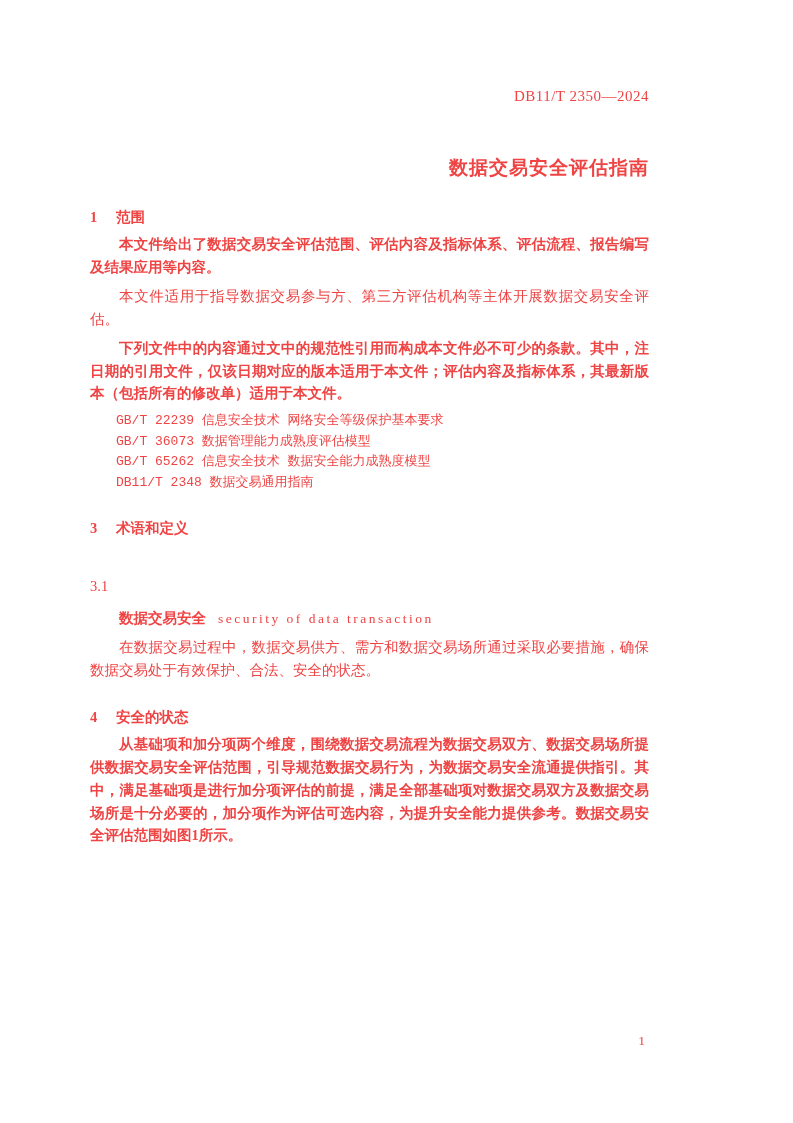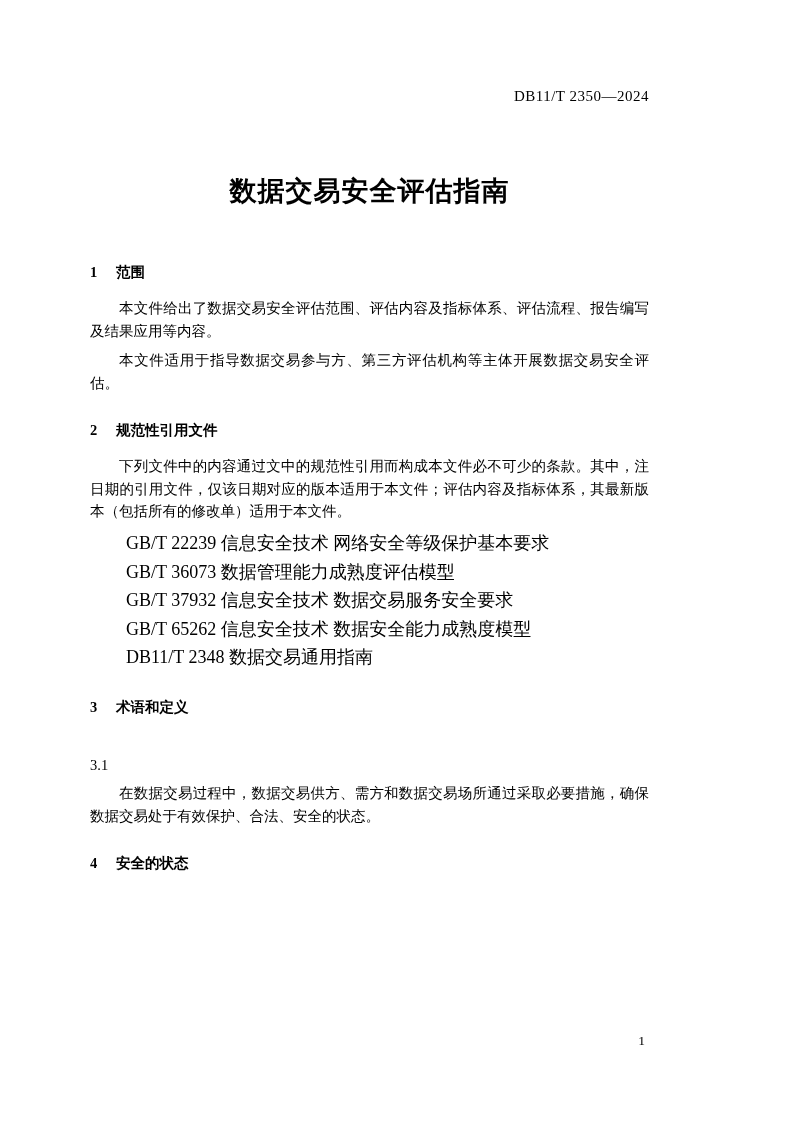--- a/index.html
+++ b/index.html
@@ -8,69 +8,71 @@
     background: #ffffff;
   }
   .page {
     position: relative;
     width: 737px;
     height: 1123px;
     box-sizing: border-box;
     background: #ffffff;
     padding: 88px 88px 0 90px;
     font-family: "Liberation Serif", serif;
-    color: #000000;
+    color: #ef4444;
     overflow: hidden;
   }
   .header {
     text-align: right;
     font-size: 15px;
     letter-spacing: 0.5px;
     font-family: "Liberation Serif", serif;
   }
   .doc-title {
-    margin: 68px 0 0 0;
-    text-align: center;
-    font-size: 27px;
+    margin: 50px 0 0 0;
+    text-align: right;
+    font-size: 19px;
     font-weight: bold;
     font-family: "Liberation Sans", sans-serif;
     letter-spacing: 1px;
   }
   section { display: block; }
   .sec-heading {
     margin-top: 26px;
     font-size: 14.5px;
     font-weight: bold;
     font-family: "Liberation Sans", sans-serif;
   }
   .sec-heading.first {
-    margin-top: 54px;
+    margin-top: 27px;
   }
   .sec-num {
     display: inline-block;
     min-width: 10px;
     margin-right: 16px;
     font-family: "Liberation Serif", serif;
     font-weight: bold;
   }
   .para {
     margin: 6px 0;
     font-size: 14.5px;
     line-height: 1.58;
     text-align: justify;
     text-indent: 2em;
   }
   .para.lead {
-    margin-top: 15px;
+    margin-top: 6px;
+    font-weight: bold;
   }
   .ref {
     margin: 0 0 0 2em;
-    font-size: 18px;
+    font-size: 13px;
     line-height: 1.58;
     text-indent: 0;
+    font-family: Liberation Mono, monospace;
   }
   .term-num {
     margin-top: 38px;
     font-size: 14.5px;
     line-height: 1.5;
     font-family: "Liberation Serif", serif;
   }
   .term-line {
     margin: 10px 0 0 2em;
     font-size: 14.5px;
@@ -106,40 +108,40 @@
 
   <section>
     <div class="sec-heading first">
       <span class="sec-num">1</span><span>范围</span>
     </div>
     <p class="para lead">本文件给出了数据交易安全评估范围、评估内容及指标体系、评估流程、报告编写及结果应用等内容。</p>
     <p class="para">本文件适用于指导数据交易参与方、第三方评估机构等主体开展数据交易安全评估。</p>
   </section>
 
   <section>
-    <div class="sec-heading">
-      <span class="sec-num">2</span><span>规范性引用文件</span>
-    </div>
     <p class="para lead">下列文件中的内容通过文中的规范性引用而构成本文件必不可少的条款。其中，注日期的引用文件，仅该日期对应的版本适用于本文件；评估内容及指标体系，其最新版本（包括所有的修改单）适用于本文件。</p>
     <p class="ref">GB/T 22239 信息安全技术 网络安全等级保护基本要求</p>
     <p class="ref">GB/T 36073 数据管理能力成熟度评估模型</p>
-    <p class="ref">GB/T 37932 信息安全技术 数据交易服务安全要求</p>
     <p class="ref">GB/T 65262 信息安全技术 数据安全能力成熟度模型</p>
     <p class="ref">DB11/T 2348  数据交易通用指南</p>
   </section>
 
   <section>
     <div class="sec-heading">
       <span class="sec-num">3</span><span>术语和定义</span>
     </div>
     <div class="term-num">3.1</div>
+    <div class="term-line">
+      <span class="term-zh">数据交易安全</span><span class="term-en">security of data transaction</span>
+    </div>
     <p class="para">在数据交易过程中，数据交易供方、需方和数据交易场所通过采取必要措施，确保数据交易处于有效保护、合法、安全的状态。</p>
   </section>
 
   <section>
     <div class="sec-heading">
       <span class="sec-num">4</span><span>安全的状态</span>
     </div>
+    <p class="para lead">从基础项和加分项两个维度，围绕数据交易流程为数据交易双方、数据交易场所提供数据交易安全评估范围，引导规范数据交易行为，为数据交易安全流通提供指引。其中，满足基础项是进行加分项评估的前提，满足全部基础项对数据交易双方及数据交易场所是十分必要的，加分项作为评估可选内容，为提升安全能力提供参考。数据交易安全评估范围如图1所示。</p>
   </section>
 
   <div class="page-number">1</div>
 
 </div>
 
 </body></html>

